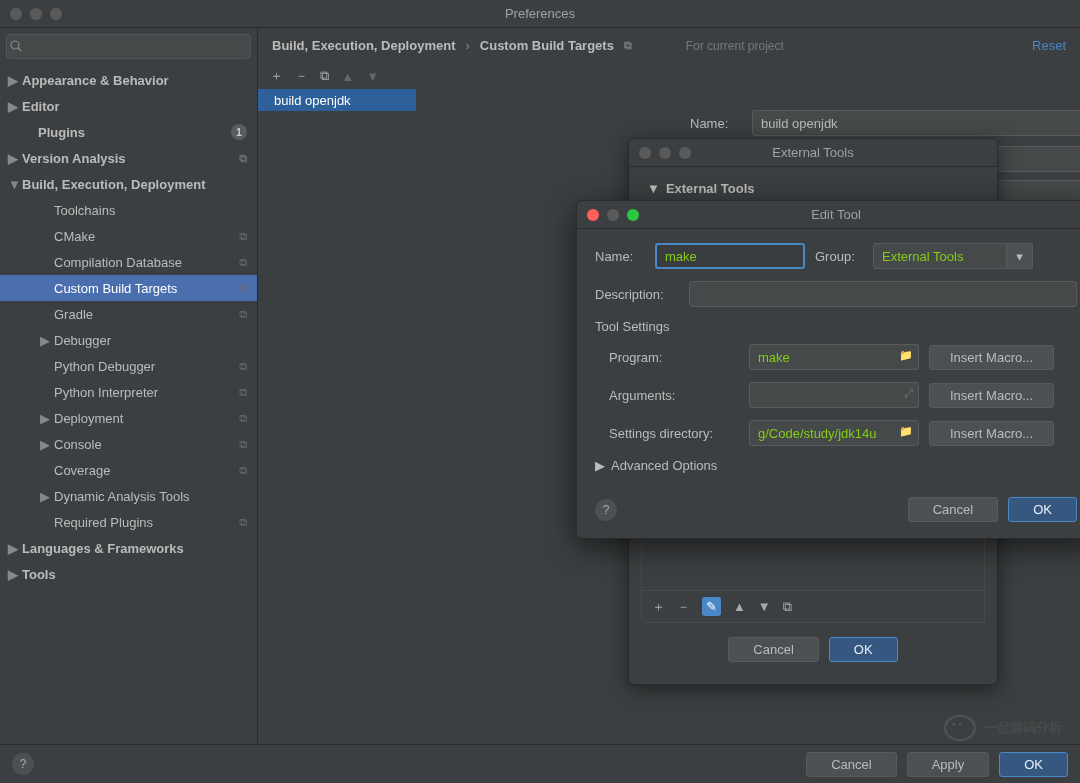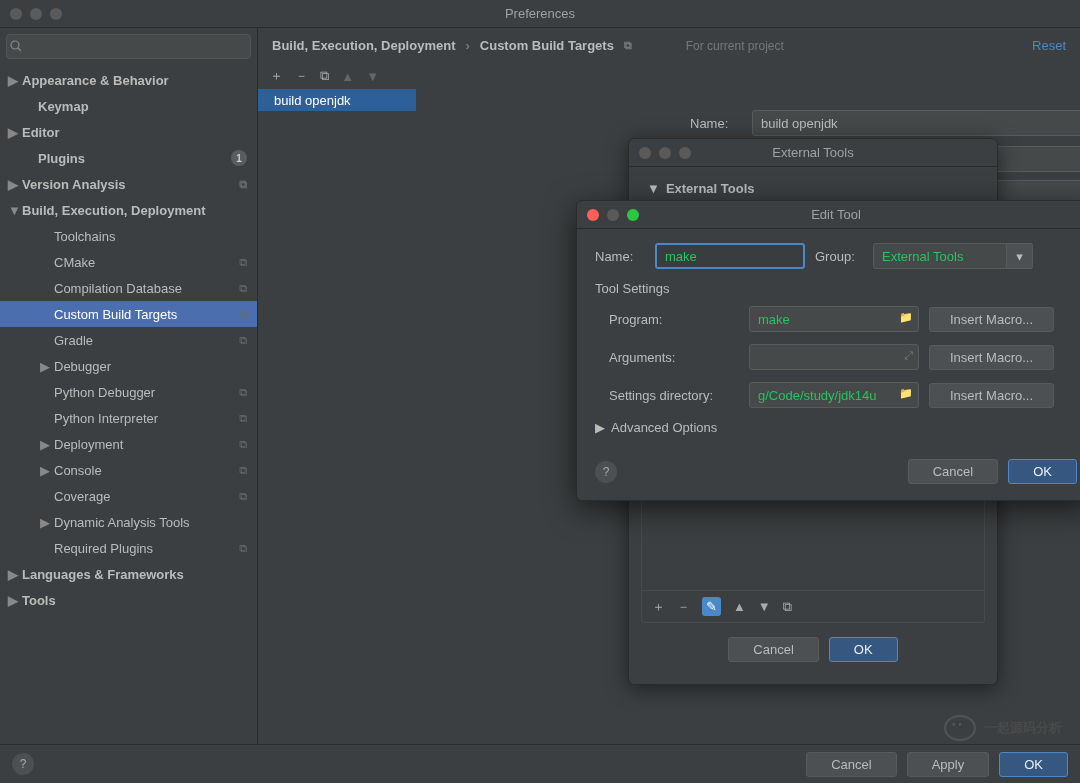--- a/index.html
+++ b/index.html
@@ -62,21 +62,21 @@
 
 
 .modal-edit { position: absolute; left: 318px; top: 172px; width: 520px; background: #3c3f41; border: 1px solid #2b2b2b; box-shadow: 0 8px 30px rgba(0,0,0,0.6); border-radius: 6px; z-index: 10; }
 .modal-edit .titlebar { border-radius: 6px 6px 0 0; }
 .tl.red { background: #ff5f57; }
 .tl.yel { background: #5a5a5a; }
 .tl.grn { background: #28c840; }
 .edit-body { padding: 14px 18px; }
 .ed-row { display: flex; align-items: center; gap: 10px; margin-bottom: 12px; }
 .ed-label { color: #bbb; min-width: 84px; }
-.ed-input { background: #45494a; border: 1px solid #5a5a5a; border-radius: 3px; padding: 3px 8px; color: #22c55e; height: 26px; }
+.ed-input { background: #45494a; border: 1px solid #5a5a5a; border-radius: 3px; padding: 3px 8px; color: #84cc16; height: 26px; }
 .ed-input.focused { border: 2px solid #4a88c7; background: #3a3d3f; }
 .ed-section { color: #bbb; margin: 6px 0 10px; }
 .ed-sub { padding-left: 14px; }
 .ed-sub .ed-row .ed-label { min-width: 130px; }
 .ed-input-ic { position: relative; flex: none; width: 170px; }
 .ed-input-ic .ed-input { width: 100%; padding-right: 24px; }
 .ed-input-ic .ic { position: absolute; right: 6px; top: 5px; color: #777; font-size: 11px; pointer-events: none; }
 .macro-btn { background: #4c5052; border: 1px solid #5a5a5a; border-radius: 3px; padding: 4px 12px; color: #bbb; cursor: pointer; width: 125px; }
 .adv-row { display: flex; align-items: center; gap: 6px; color: #bbb; margin-top: 10px; }
 .edit-footer { display: flex; align-items: center; padding: 10px 18px 16px; }
@@ -120,24 +120,20 @@
             <line x1="8" y1="8" x2="11" y2="11" stroke="#888" stroke-width="1.2"></line>
           </svg>
       </span>
       <input class="search-input" placeholder="" style="">
     </div>
     <div class="tree" id="tree">
         <div class="tree-item">
           <span class="tree-arrow">▶</span>
           <span>Appearance &amp; Behavior</span>
         </div>
-        <div class="tree-item lvl1">
-          <span class="tree-arrow"></span>
-          <span>Keymap</span>
-        </div>
         <div class="tree-item">
           <span class="tree-arrow">▶</span>
           <span>Editor</span>
         </div>
         <div class="tree-item lvl1">
           <span class="tree-arrow"></span>
           <span>Plugins</span>
           <span class="badge">1</span>
         </div>
         <div class="tree-item">
@@ -313,20 +309,24 @@
       </div>
       <div class="edit-body">
         <div class="ed-row">
           <span class="ed-label" style="min-width:50px">Name:</span>
           <input class="ed-input focused" style="width: 150px;" value="make">
           <span class="ed-label" style="min-width:48px">Group:</span>
           <div class="combo" style="width:160px">
             <input class="ed-input" style="width: 134px; border-radius: 3px 0px 0px 3px;" value="External Tools">
             <div class="combo-btn">▾</div>
           </div>
+        </div>
+        <div class="ed-row">
+          <span class="ed-label">Description:</span>
+          <input class="ed-input" style="flex: 1 1 0%;" value="">
         </div>
         <div class="ed-section">Tool Settings</div>
         <div class="ed-sub">
           <div class="ed-row">
             <span class="ed-label">Program:</span>
             <div class="ed-input-ic">
               <input class="ed-input" value="make" style="">
               <span class="ic">📁</span>
             </div>
             <button class="macro-btn">Insert Macro...</button>

